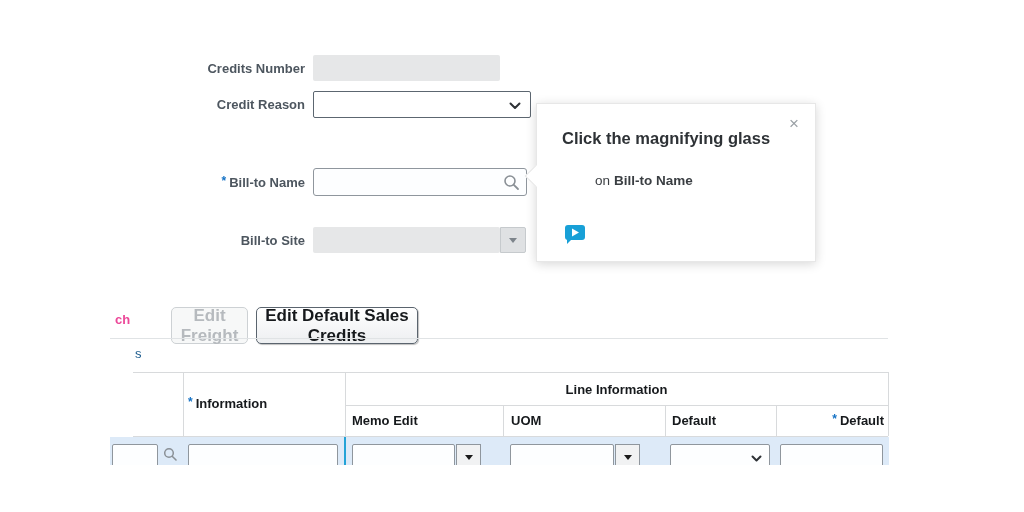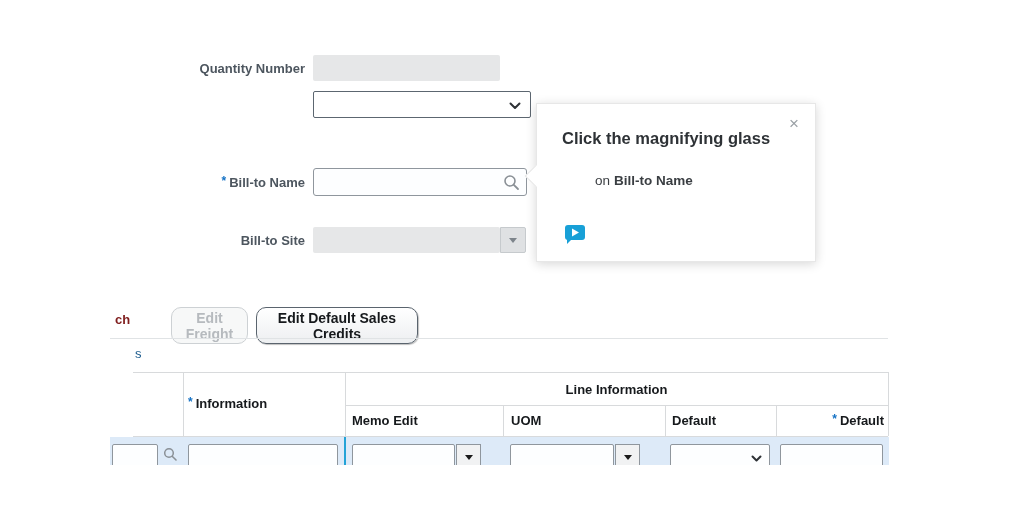--- a/index.html
+++ b/index.html
@@ -34,22 +34,22 @@
   .tooltip-arrow { position:absolute; left:-9px; top:64px; width:16px; height:16px; background:#ffffff;
                    transform:rotate(45deg); border-left:1px solid #e7e7e7; border-bottom:1px solid #e7e7e7; }
   .tooltip-title { position:absolute; left:25px; top:25px; font-size:16.5px; font-weight:bold; color:#2e3236; }
   .tooltip-body { position:absolute; left:25px; top:69px; font-size:13.5px; color:#3a3e42;margin-left:33px; }
   .tooltip-body .emph { font-weight:bold; margin-left:4px; }
   .tooltip-close { position:absolute; right:16px; top:11px; font-size:17px; color:#9ba1a6; cursor:pointer;
                    line-height:1; }
   .tooltip-video { position:absolute; left:27px; top:120px; cursor:pointer; }
 
   
-  .trunc-text { position:absolute; left:115px; top:312px; font-size:13px; font-weight:bold; color:#7f1d1d; }
-  .btn { position:absolute; height:37px; border-radius:10px; font-size:14px; font-weight:bold;
+  .trunc-text { position:absolute; left:115px; top:312px; font-size:13px; font-weight:bold; color:#ec4899; }
+  .btn { position:absolute; height:37px; border-radius:5px; font-size:17px; font-weight:bold;
          font-family:inherit; display:flex; align-items:center; justify-content:center; cursor:pointer; }
   .btn-disabled { left:171px; top:307px; width:77px; background:#f7f8f8; border:1px solid #cdd1d4; color:#b6babe; }
   .btn-active { left:256px; top:307px; width:162px; background:linear-gradient(#ffffff,#edeff1);
                 border:1px solid #5a646e; color:#16191c; box-shadow:1px 1px 1px rgba(0,0,0,0.25); }
   .toolbar-sep { position:absolute; left:110px; top:338px; width:778px; height:1px; background:#e0e3e5; }
   .trunc-link { position:absolute; left:135px; top:346px; font-size:13px; color:#1d5c8e; cursor:pointer; }
 
   
   .table-wrap { position:absolute; left:0; top:371px; width:1024px; height:94px; overflow:hidden; }
   .tline { position:absolute; background:#d8dadc; }
@@ -62,23 +62,24 @@
   .lov-btn { position:absolute; width:25px; height:26px; background:#f1f2f3; border:1px solid #8f969d;
              display:flex; align-items:center; justify-content:center; cursor:pointer; }
   .row-select { position:absolute; height:26px; border:1px solid #8f969d; border-radius:2px; background:#fdfeff;
                 display:flex; align-items:center; justify-content:flex-end; padding-right:7px; cursor:pointer; }
 </style>
 </head>
 <body>
 
 <div class="screen">
 
-  <div class="form-label" style="top:61px;">Quantity Number</div>
+  <div class="form-label" style="top:61px;">Credits Number</div>
   <input class="field-readonly" style="left: 313px; top: 55px; width: 187px; height: 26px;" readonly="" value="">
 
+  <div class="form-label" style="top:97px;">Credit Reason</div>
   <div class="select-box" style="left:313px; top:91px; width:218px; height:27px;">
     <span>
       <svg width="12" height="8" viewBox="0 0 12 8">
           <path d="M1.5 1.5 L6 6 L10.5 1.5" fill="none" stroke="#2e3236" stroke-width="2" stroke-linecap="round" stroke-linejoin="round"></path>
         </svg>
     </span>
   </div>
 
   <div class="form-label" style="top:175px;">
     <span class="req">*</span><span>Bill-to Name</span>

